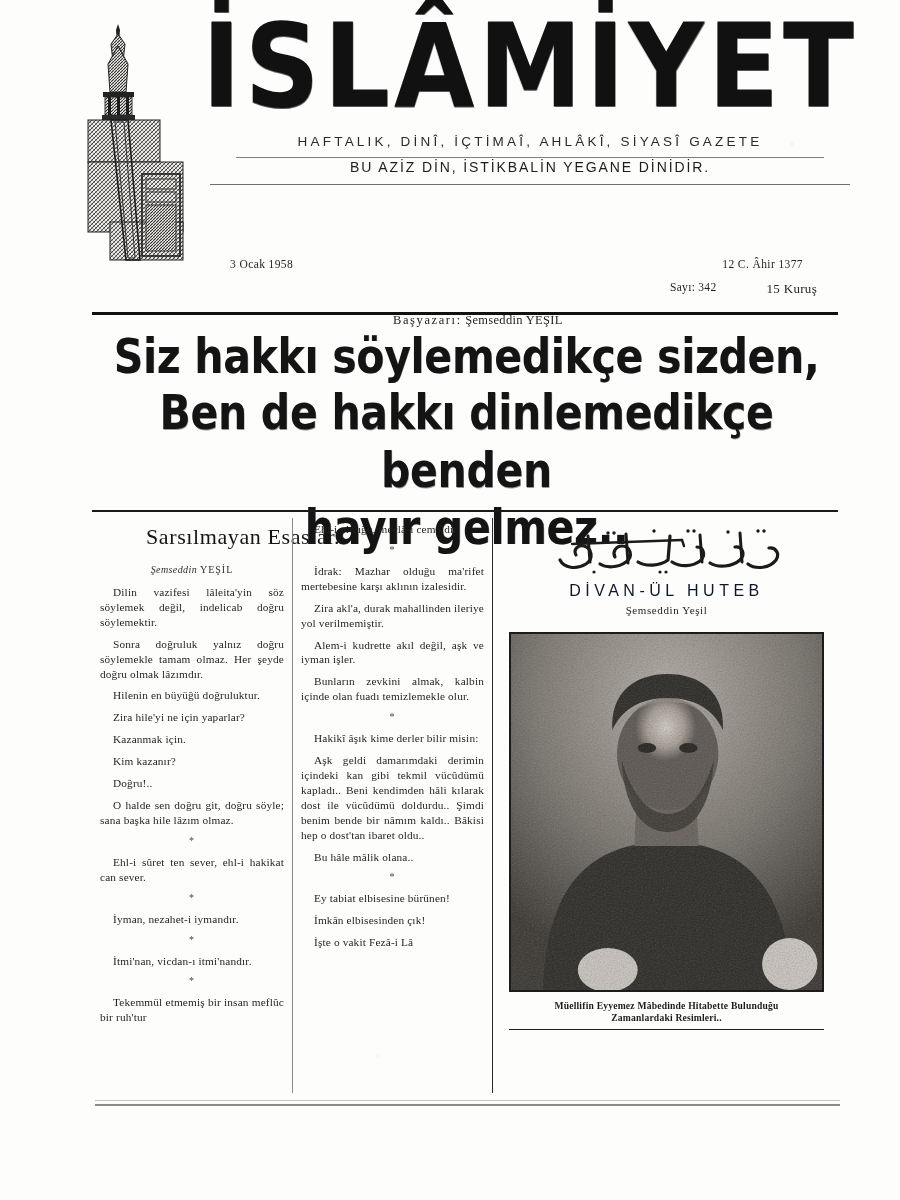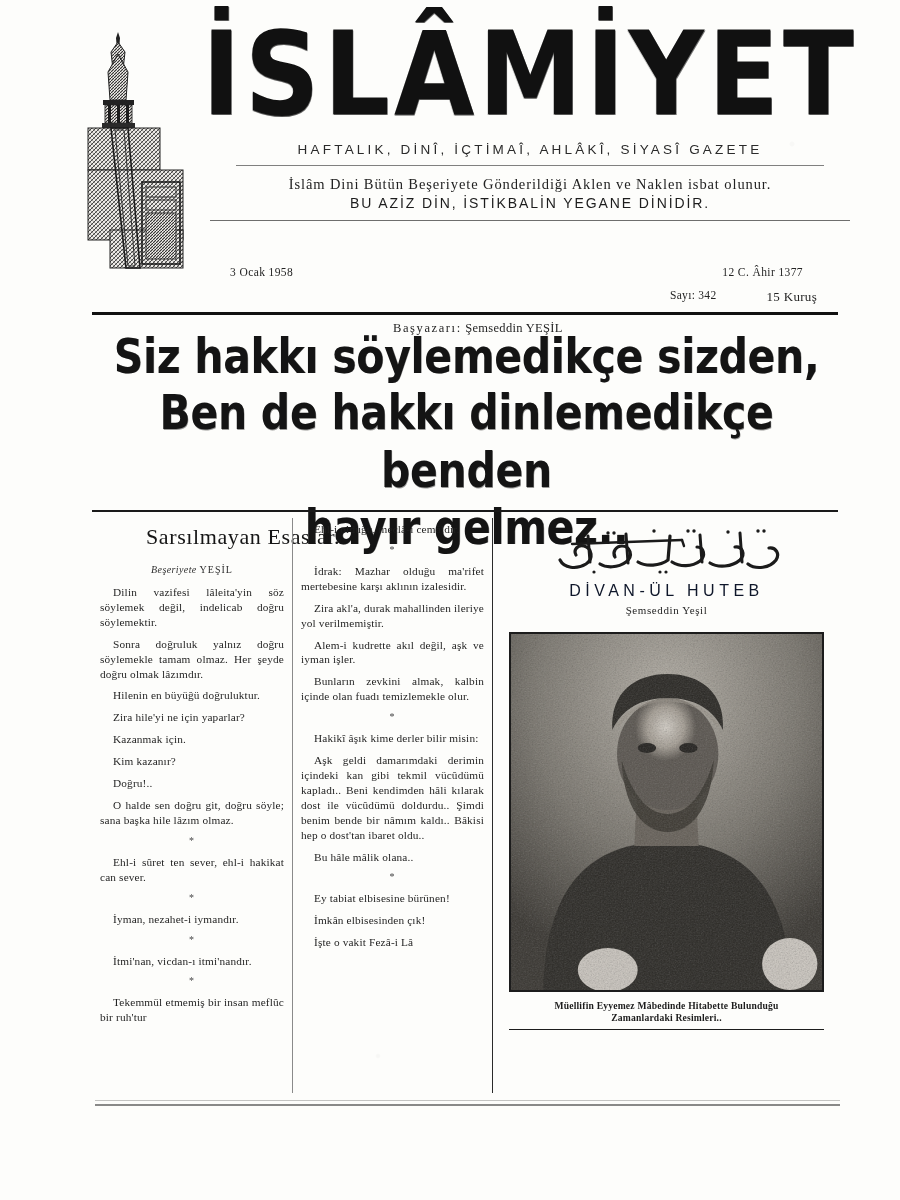--- a/index.html
+++ b/index.html
@@ -27,21 +27,21 @@
       radial-gradient(circle at 76% 62%, rgba(0,0,0,.03) 0 2px, transparent 3px),
       radial-gradient(circle at 42% 88%, rgba(0,0,0,.03) 0 1px, transparent 3px),
       radial-gradient(circle at 88% 12%, rgba(0,0,0,.025) 0 2px, transparent 3px);
     opacity: .85;
     z-index: 40;
   }
 
   
   .masthead {
     position: absolute;
-    left: 0; right: 0; top: 8px;
+    left: 0; right: 0; top: 0;
     height: 308px;
   }
   .mosque {
     position: absolute;
     left: 78px; top: 22px;
     width: 120px; height: 250px;
   }
   .mosque svg { display:block; width:100%; height:100%; }
 
   .title-block {
@@ -320,21 +320,20 @@
         <rect x="68" y="157" width="30" height="10" fill="none" stroke="#333" stroke-width="1"></rect>
         <rect x="68" y="170" width="30" height="10" fill="none" stroke="#333" stroke-width="1"></rect>
         <rect x="68" y="183" width="30" height="46" fill="url(#hatch)" stroke="#333" stroke-width="1"></rect>
       </svg>
     </div>
 
     <div class="title-block">
       <h1 class="paper-title">İSLÂMİYET</h1>
       <div class="paper-subtitle">HAFTALIK, DİNÎ, İÇTİMAÎ, AHLÂKÎ, SİYASÎ GAZETE</div>
       <div class="rule-thin"></div>
-      <div class="motto">İslâm Dini Bütün Beşeriyete Gönderildiği Aklen ve Naklen isbat olunur.</div>
       <div class="motto-2">BU AZİZ DİN, İSTİKBALİN YEGANE DİNİDİR.</div>
       <div class="rule-thin2"></div>
     </div>
 
     <div class="dateline">
       <div class="dl-row1">
         <span class="dl-left">3 Ocak 1958</span>
         <span class="dl-right">12 C. Âhir 1377</span>
       </div>
       <div class="dl-row2">
@@ -353,21 +352,21 @@
     <span>hayır gelmez..</span>
   </div>
 
   <div class="rule-under-head"></div>
 
   <div class="body-area">
 
     <div class="col col-1">
       <div class="article-title">Sarsılmayan Esaslar..</div>
       <div class="byline">
-        <span>Beşeriyete</span>
+        <span>Şemseddin</span>
         <b>YEŞİL</b>
       </div>
       <p class="bt">Dilin vazifesi lâleita'yin söz söylemek değil, indelicab doğru söylemektir.</p>
       <p class="bt">Sonra doğruluk yalnız doğru söylemekle tamam olmaz. Her şeyde doğru olmak lâzımdır.</p>
       <p class="bt">Hilenin en büyüğü doğruluktur.</p>
       <p class="bt">Zira hile'yi ne için yaparlar?</p>
       <p class="bt">Kazanmak için.</p>
       <p class="bt">Kim kazanır?</p>
       <p class="bt">Doğru!..</p>
       <p class="bt">O halde sen doğru git, doğru söyle; sana başka hile lâzım olmaz.</p>

